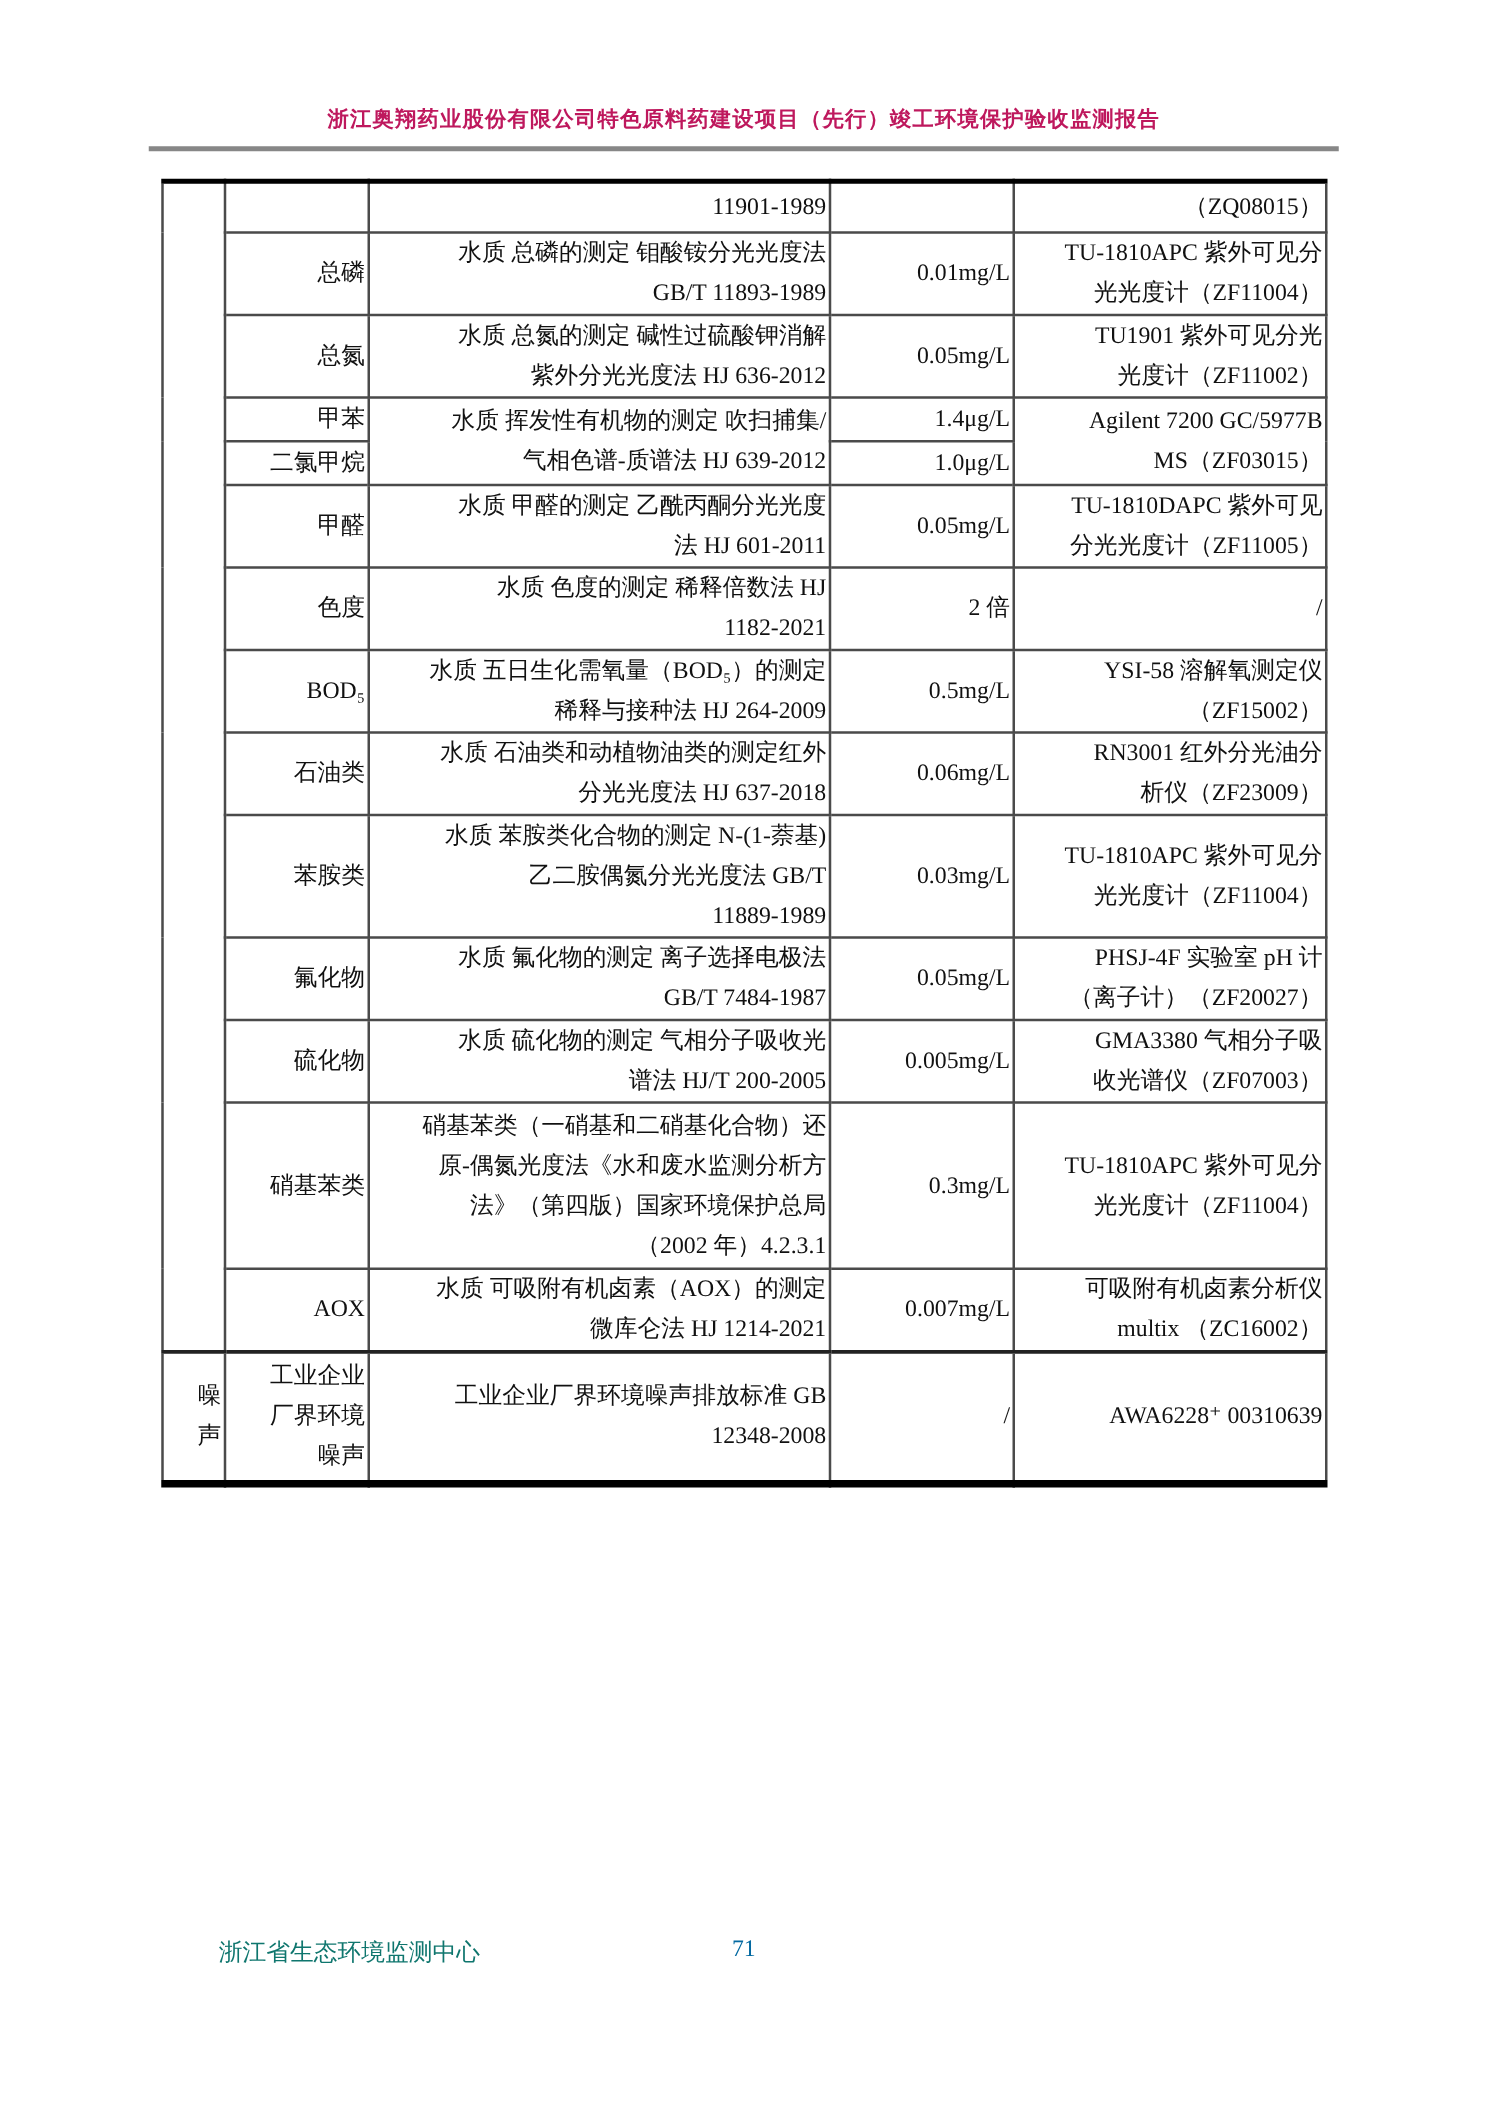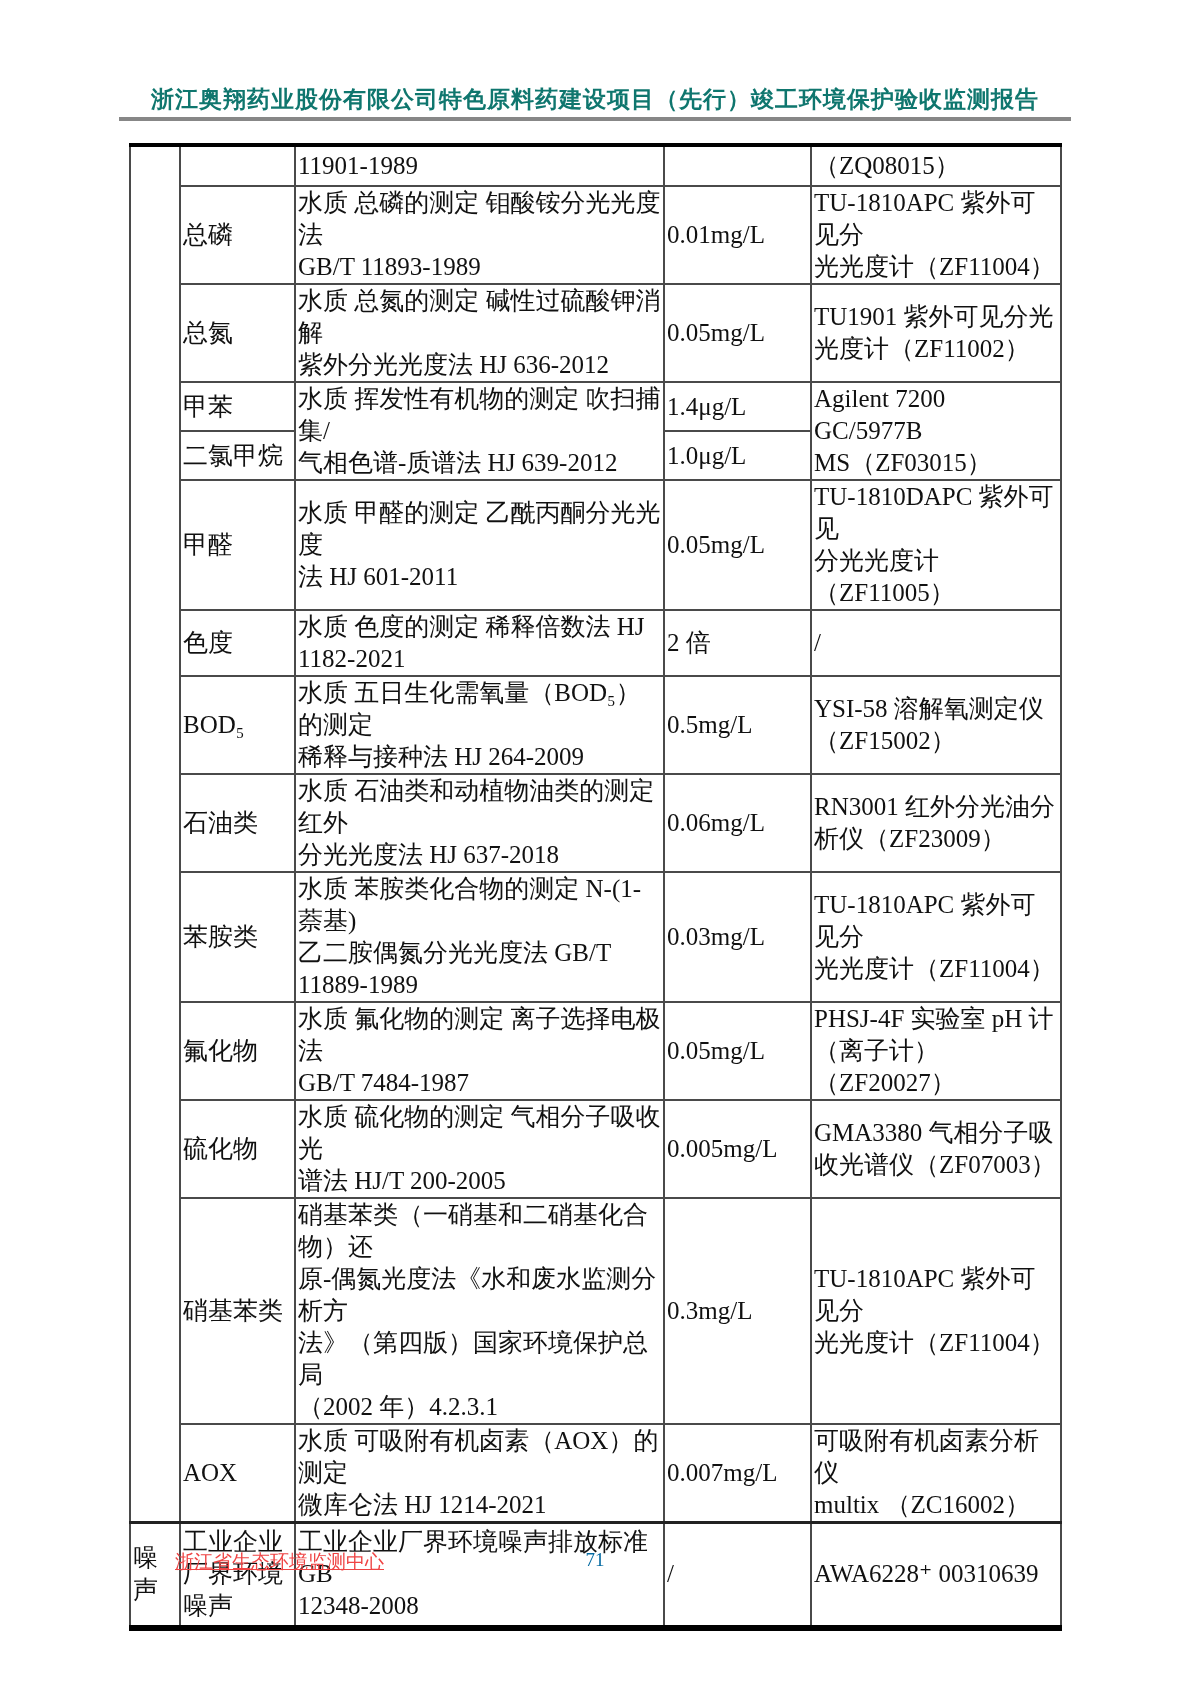--- a/index.html
+++ b/index.html
@@ -2,37 +2,37 @@
 <html><head>
 <meta charset="utf-8">
 <style>
   html,body{margin:0;padding:0;}
   body{
     width:1190px;height:1683px;position:relative;background:#ffffff;
     font-family:"Liberation Serif","DejaVu Serif",serif;color:#111;
   }
   .page-header-title{
     position:absolute;top:84px;left:0;width:1190px;text-align:center;
-    font-size:23px;font-weight:600;letter-spacing:1px;color:#0f766e;
+    font-size:17px;font-weight:600;letter-spacing:1px;color:#be185d;
   }
   .header-rule{
     position:absolute;top:117px;left:119px;width:952px;height:4px;background:#878787;
   }
   table.spec{
     position:absolute;left:129px;top:143px;border-collapse:collapse;table-layout:fixed;
     width:931px;border-top:4px solid #000;border-bottom:6px solid #000;
   }
   table.spec td{
-    border:2px solid #4a4a4a;padding:0 2px;text-align:left;vertical-align:middle;
-    font-size:25px;line-height:32px;white-space:pre-line;overflow:hidden;
+    border:2px solid #4a4a4a;padding:0 2px;text-align:right;vertical-align:middle;
+    font-size:19px;line-height:32px;white-space:pre-line;overflow:hidden;
   }
   td.cat{border-left:none;}
   td.instr{border-right:none;}
   tr.noise td{border-top:3px solid #222;}
-  .page-footer-org{position:absolute;top:1549px;left:175px;font-size:19px;color:#ef4444;text-decoration:underline;}
+  .page-footer-org{position:absolute;top:1549px;left:175px;font-size:19px;color:#0f766e;}
   .page-footer-num{position:absolute;top:1549px;left:560px;width:70px;text-align:center;font-size:19px;color:#0369a1;}
 </style>
 </head>
 <body>
 
 <div class="page-header-title">浙江奥翔药业股份有限公司特色原料药建设项目（先行）竣工环境保护验收监测报告</div>
 <div class="header-rule"></div>
 
 <table class="spec">
   <colgroup>

